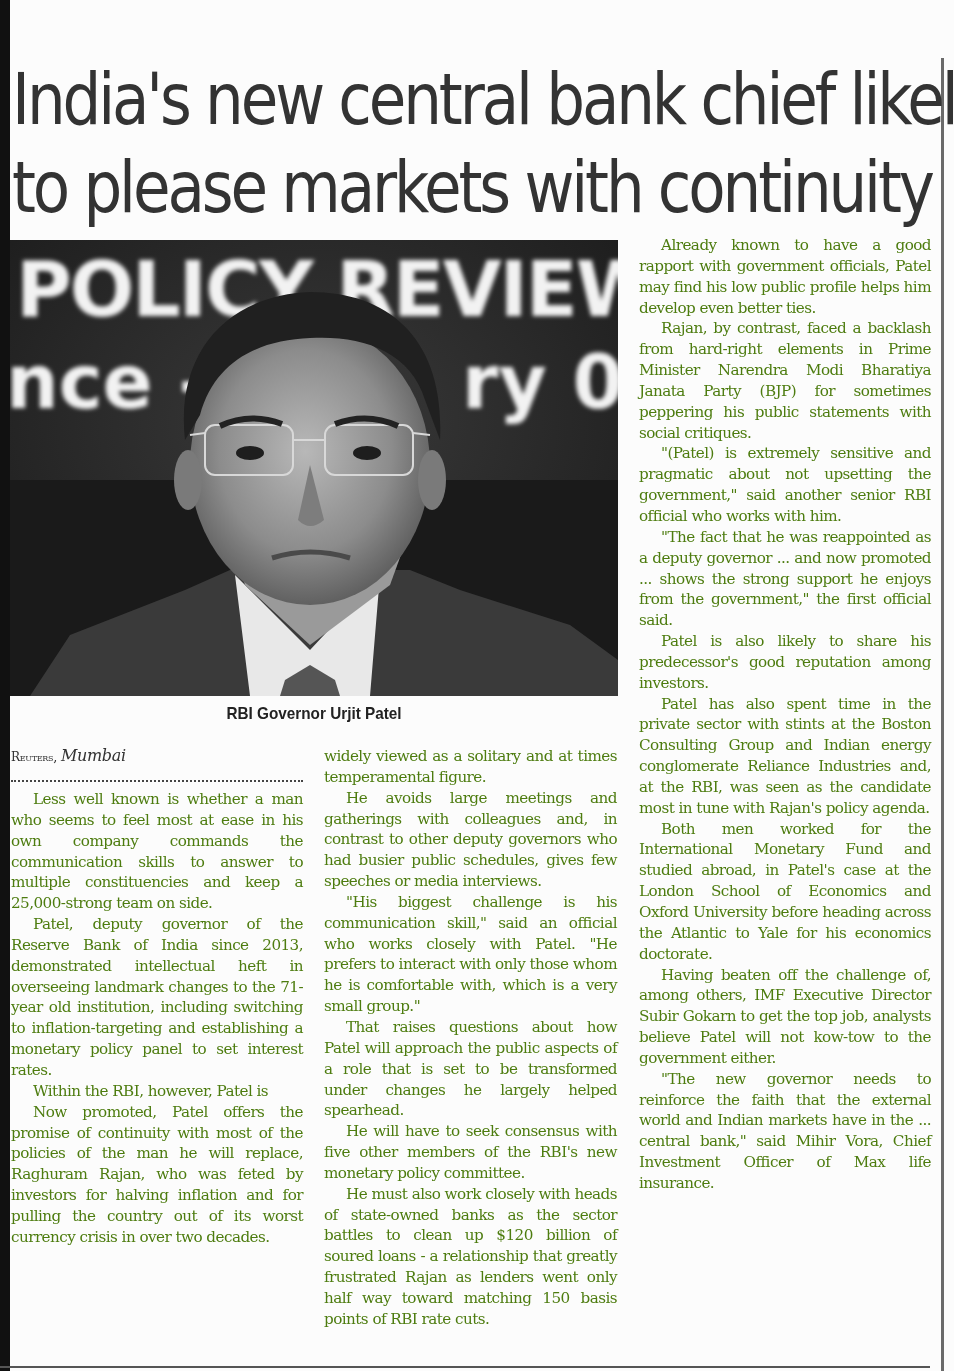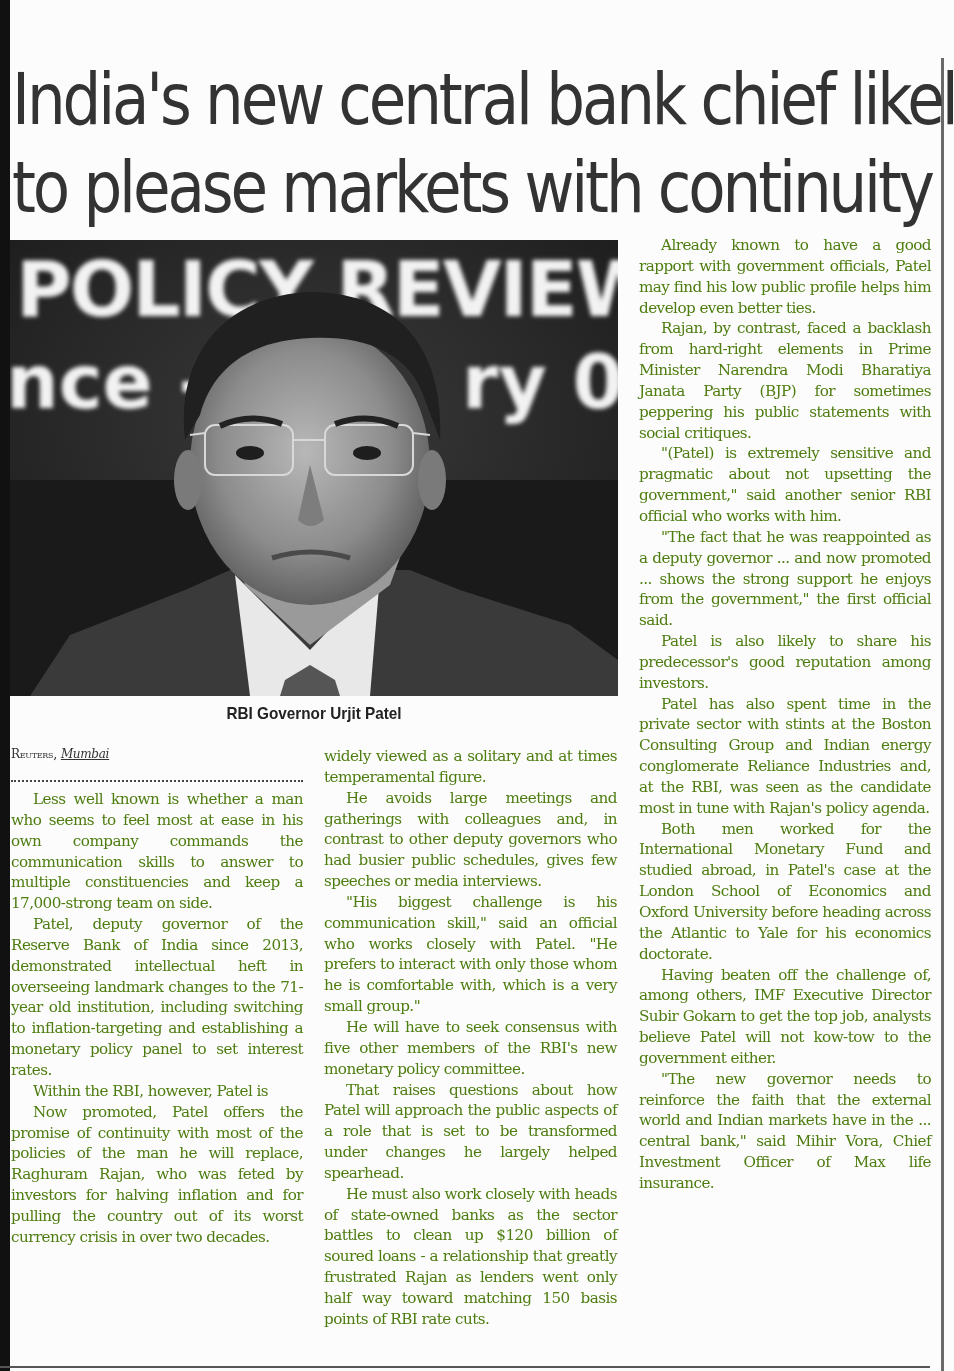--- a/index.html
+++ b/index.html
@@ -33,21 +33,21 @@
   .col p { margin: 0; text-indent: 22px; }
   .col p.first { text-indent: 0; }
   .col-1 { left: 11px; top: 789px; width: 292px; }
   .col-2 { left: 324px; top: 746px; width: 293px; }
   .col-3 { left: 639px; top: 235px; width: 292px; }
   .dateline {
     position: absolute; left: 11px; top: 746px; font-family: "DejaVu Serif", serif;
     font-size: 13px; color: #333; letter-spacing: -0.3px;
   }
   .dateline .agency { font-variant: small-caps; font-size: 12px; margin-top: 11px; }
-  .dateline .city { font-style: italic; font-size: 12px; text-decoration: underline; }
+  .dateline .city { font-style: italic; font-size: 16px; }
   .dotted { position: absolute; left: 11px; top: 780px; width: 292px; border-top: 2px dotted #444; }
   .bottom-rule { position: absolute; left: 0; top: 1366px; width: 930px; height: 2px; background: #555; }
 </style>
 </head>
 <body>
 
 <div class="left-bar"></div>
 <div class="right-rule"></div>
 
 <h1 class="headline">
@@ -115,32 +115,32 @@
 </div>
 
 <div class="caption">RBI Governor Urjit Patel</div>
 
 <div class="dateline">
   <span class="agency">Reuters</span><span>, </span><span class="city">Mumbai</span>
 </div>
 <div class="dotted"></div>
 
 <div class="col col-1">
-  <p>Less well known is whether a man who seems to feel most at ease in his own company commands the communication skills to answer to multiple constituencies and keep a 17,000-strong team on side.</p>
+  <p>Less well known is whether a man who seems to feel most at ease in his own company commands the communication skills to answer to multiple constituencies and keep a 25,000-strong team on side.</p>
   <p>Patel, deputy governor of the Reserve Bank of India since 2013, demonstrated intellectual heft in overseeing landmark changes to the 71-year old institution, including switching to inflation-targeting and establishing a monetary policy panel to set interest rates.</p>
   <p>Within the RBI, however, Patel is</p>
   <p>Now promoted, Patel offers the promise of continuity with most of the policies of the man he will replace, Raghuram Rajan, who was feted by investors for halving inflation and for pulling the country out of its worst currency crisis in over two decades.</p>
 </div>
 
 <div class="col col-2">
   <p class="first">widely viewed as a solitary and at times temperamental figure.</p>
   <p>He avoids large meetings and gatherings with colleagues and, in contrast to other deputy governors who had busier public schedules, gives few speeches or media interviews.</p>
   <p>"His biggest challenge is his communication skill," said an official who works closely with Patel. "He prefers to interact with only those whom he is comfortable with, which is a very small group."</p>
+  <p>That raises questions about how Patel will approach the public aspects of a role that is set to be transformed under changes he largely helped spearhead.</p>
   <p>He will have to seek consensus with five other members of the RBI's new monetary policy committee.</p>
-  <p>That raises questions about how Patel will approach the public aspects of a role that is set to be transformed under changes he largely helped spearhead.</p>
   <p>He must also work closely with heads of state-owned banks as the sector battles to clean up $120 billion of soured loans - a relationship that greatly frustrated Rajan as lenders went only half way toward matching 150 basis points of RBI rate cuts.</p>
 </div>
 
 <div class="col col-3">
   <p>Already known to have a good rapport with government officials, Patel may find his low public profile helps him develop even better ties.</p>
   <p>Rajan, by contrast, faced a backlash from hard-right elements in Prime Minister Narendra Modi Bharatiya Janata Party (BJP) for sometimes peppering his public statements with social critiques.</p>
   <p>"(Patel) is extremely sensitive and pragmatic about not upsetting the government," said another senior RBI official who works with him.</p>
   <p>"The fact that he was reappointed as a deputy governor ... and now promoted ... shows the strong support he enjoys from the government," the first official said.</p>
   <p>Patel is also likely to share his predecessor's good reputation among investors.</p>
   <p>Patel has also spent time in the private sector with stints at the Boston Consulting Group and Indian energy conglomerate Reliance Industries and, at the RBI, was seen as the candidate most in tune with Rajan's policy agenda.</p>

